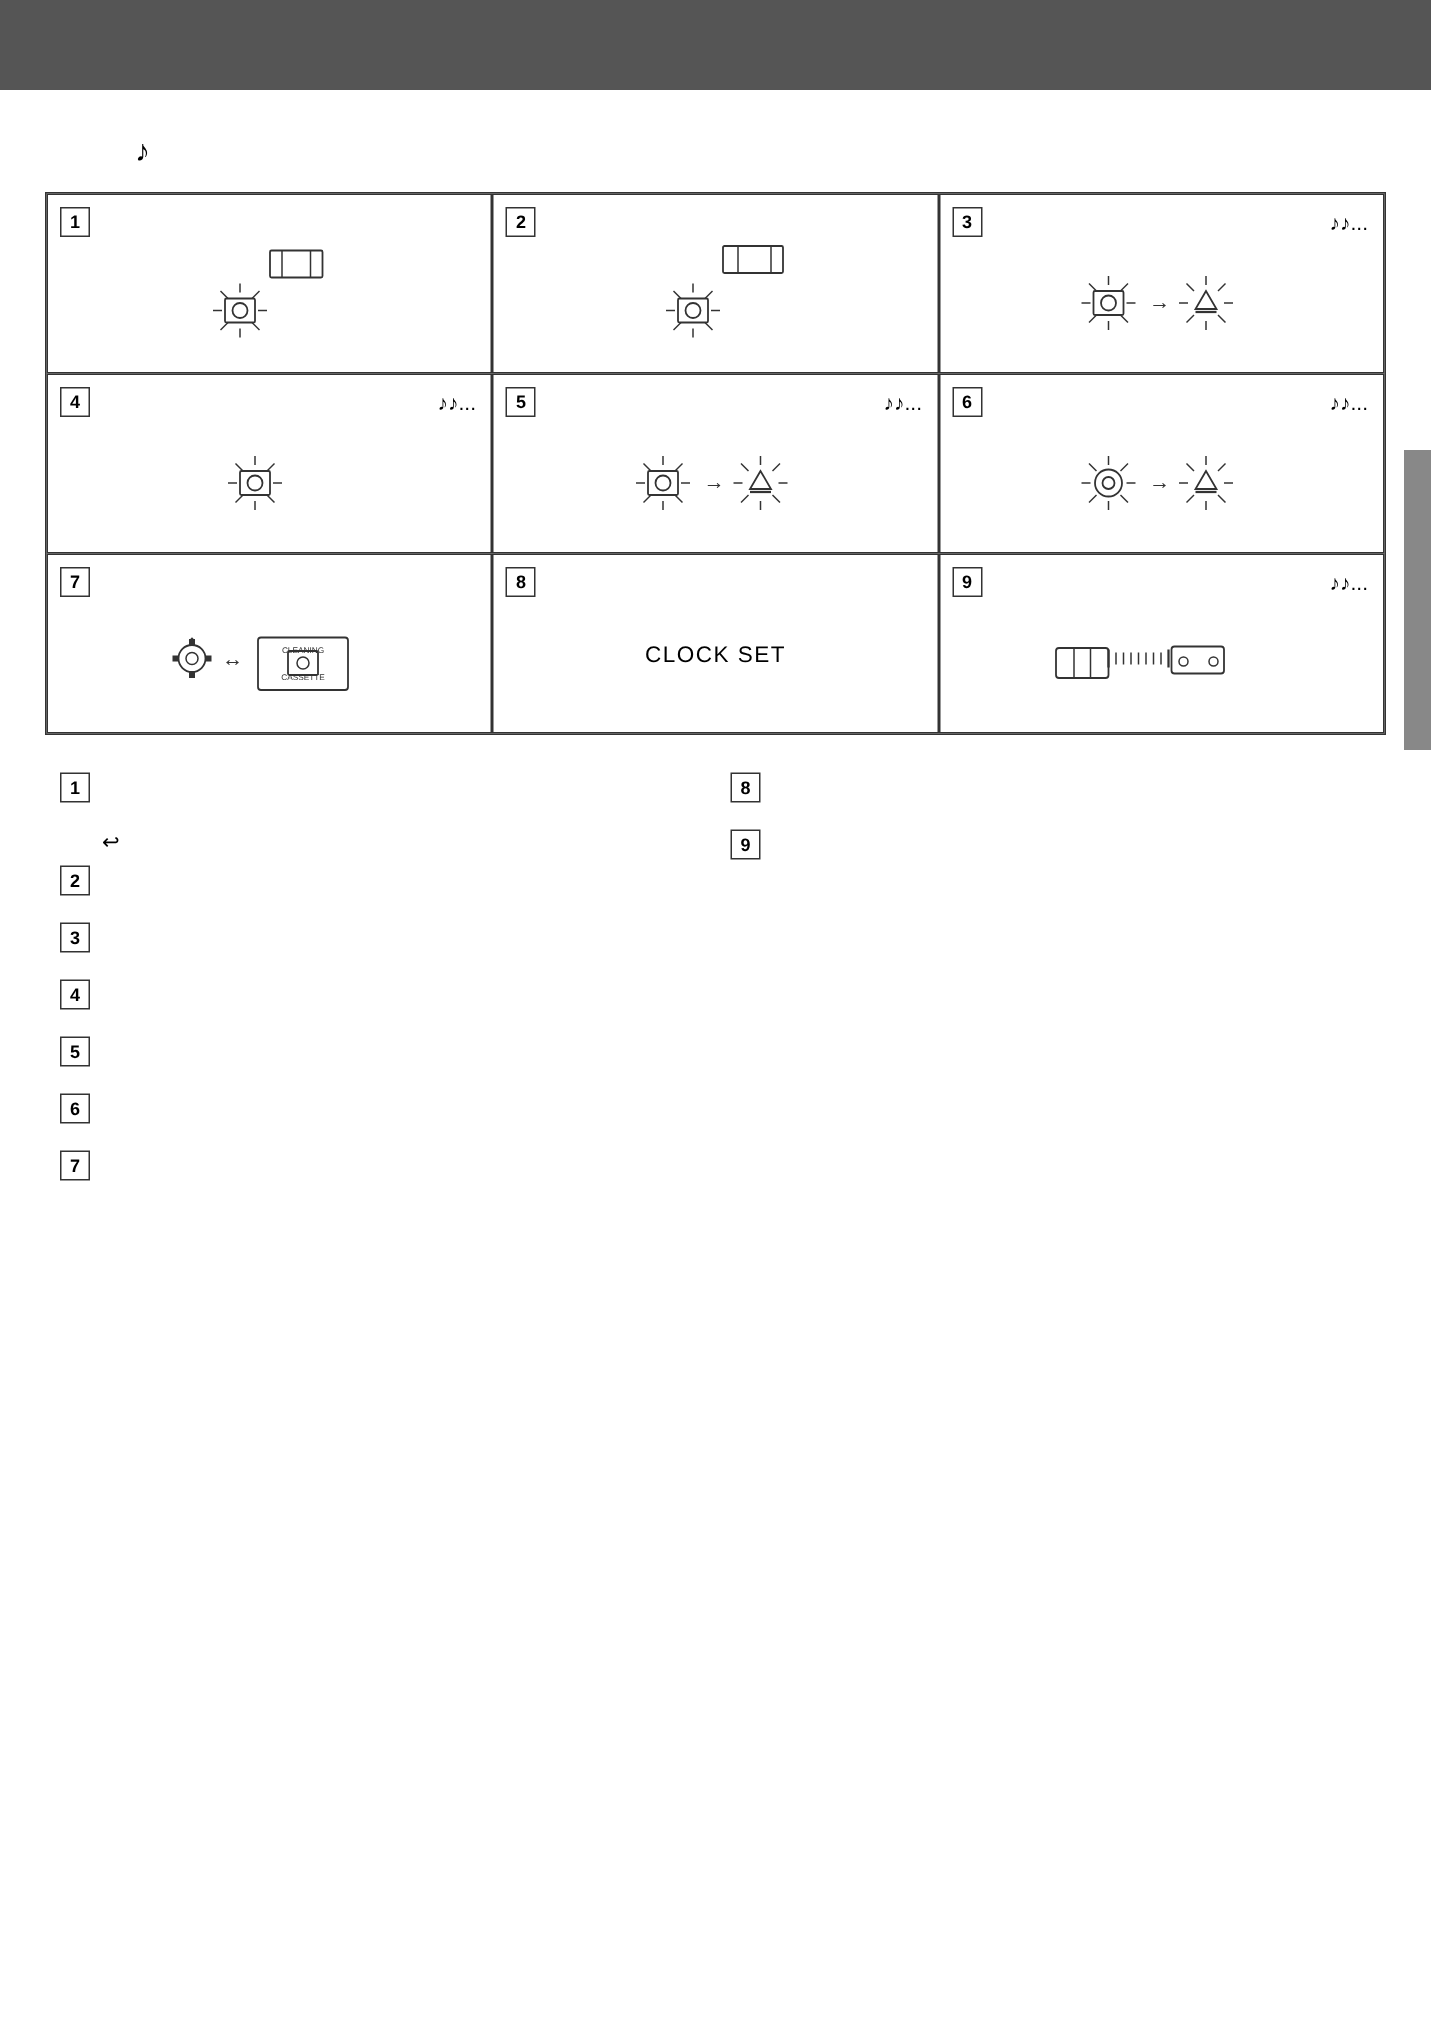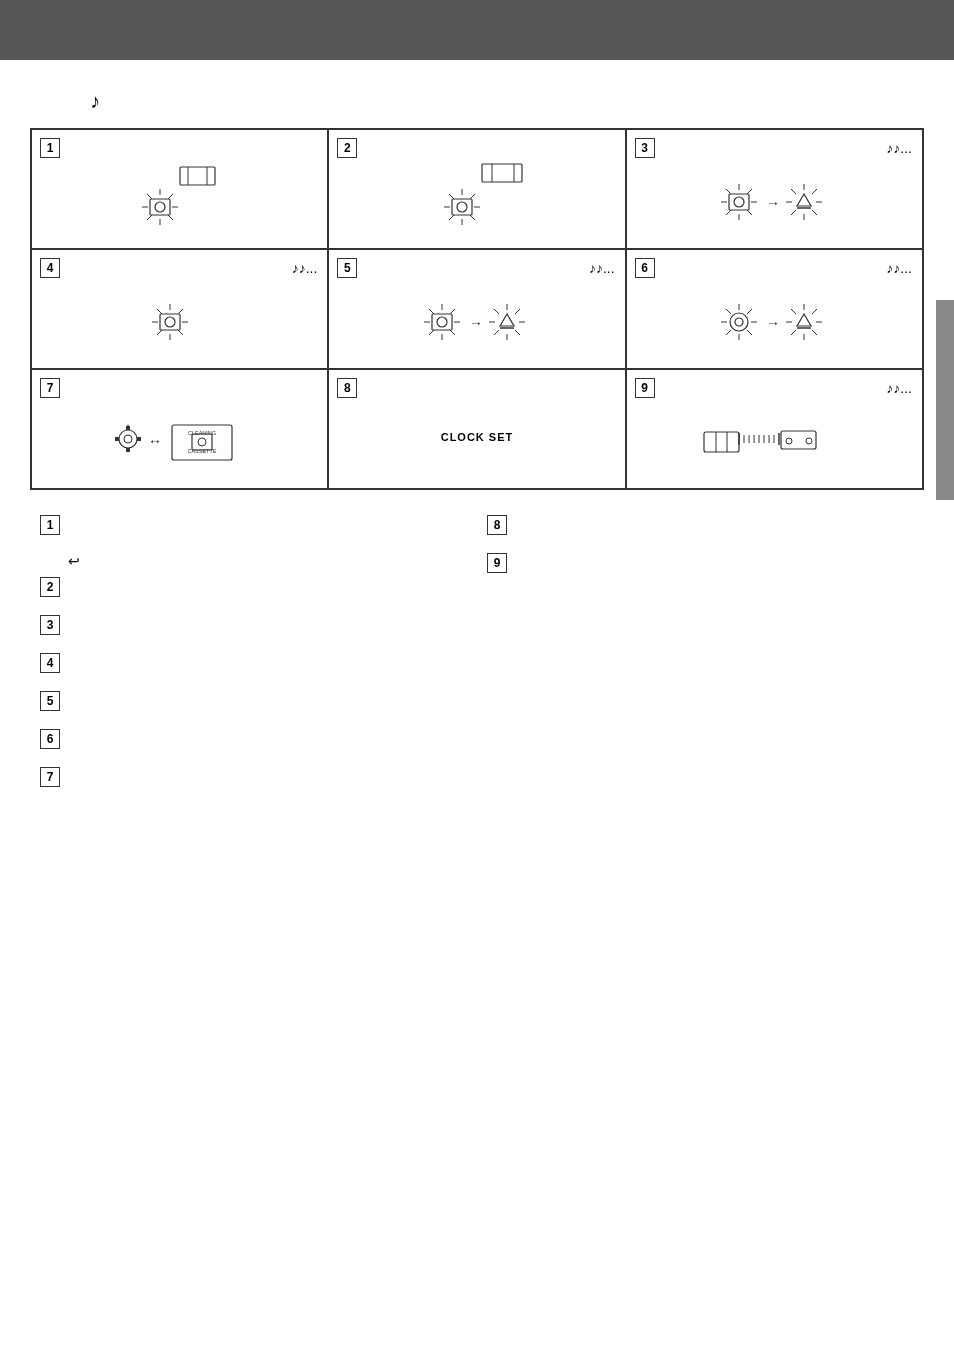--- a/index.html
+++ b/index.html
@@ -75,23 +75,23 @@
     }
     .music-notes-badge {
       position: absolute;
       top: 10px;
       right: 10px;
       font-size: 14px;
     }
 
     
     .clock-set-text {
-      font-size: 11px;
+      font-size: 15px;
       letter-spacing: 1px;
-      font-weight: bold;
+      font-weight: normal;
     }
 
     
     .descriptions {
       display: grid;
       grid-template-columns: 1fr 1fr;
       gap: 0;
       margin-top: 10px;
     }
     .desc-column {

